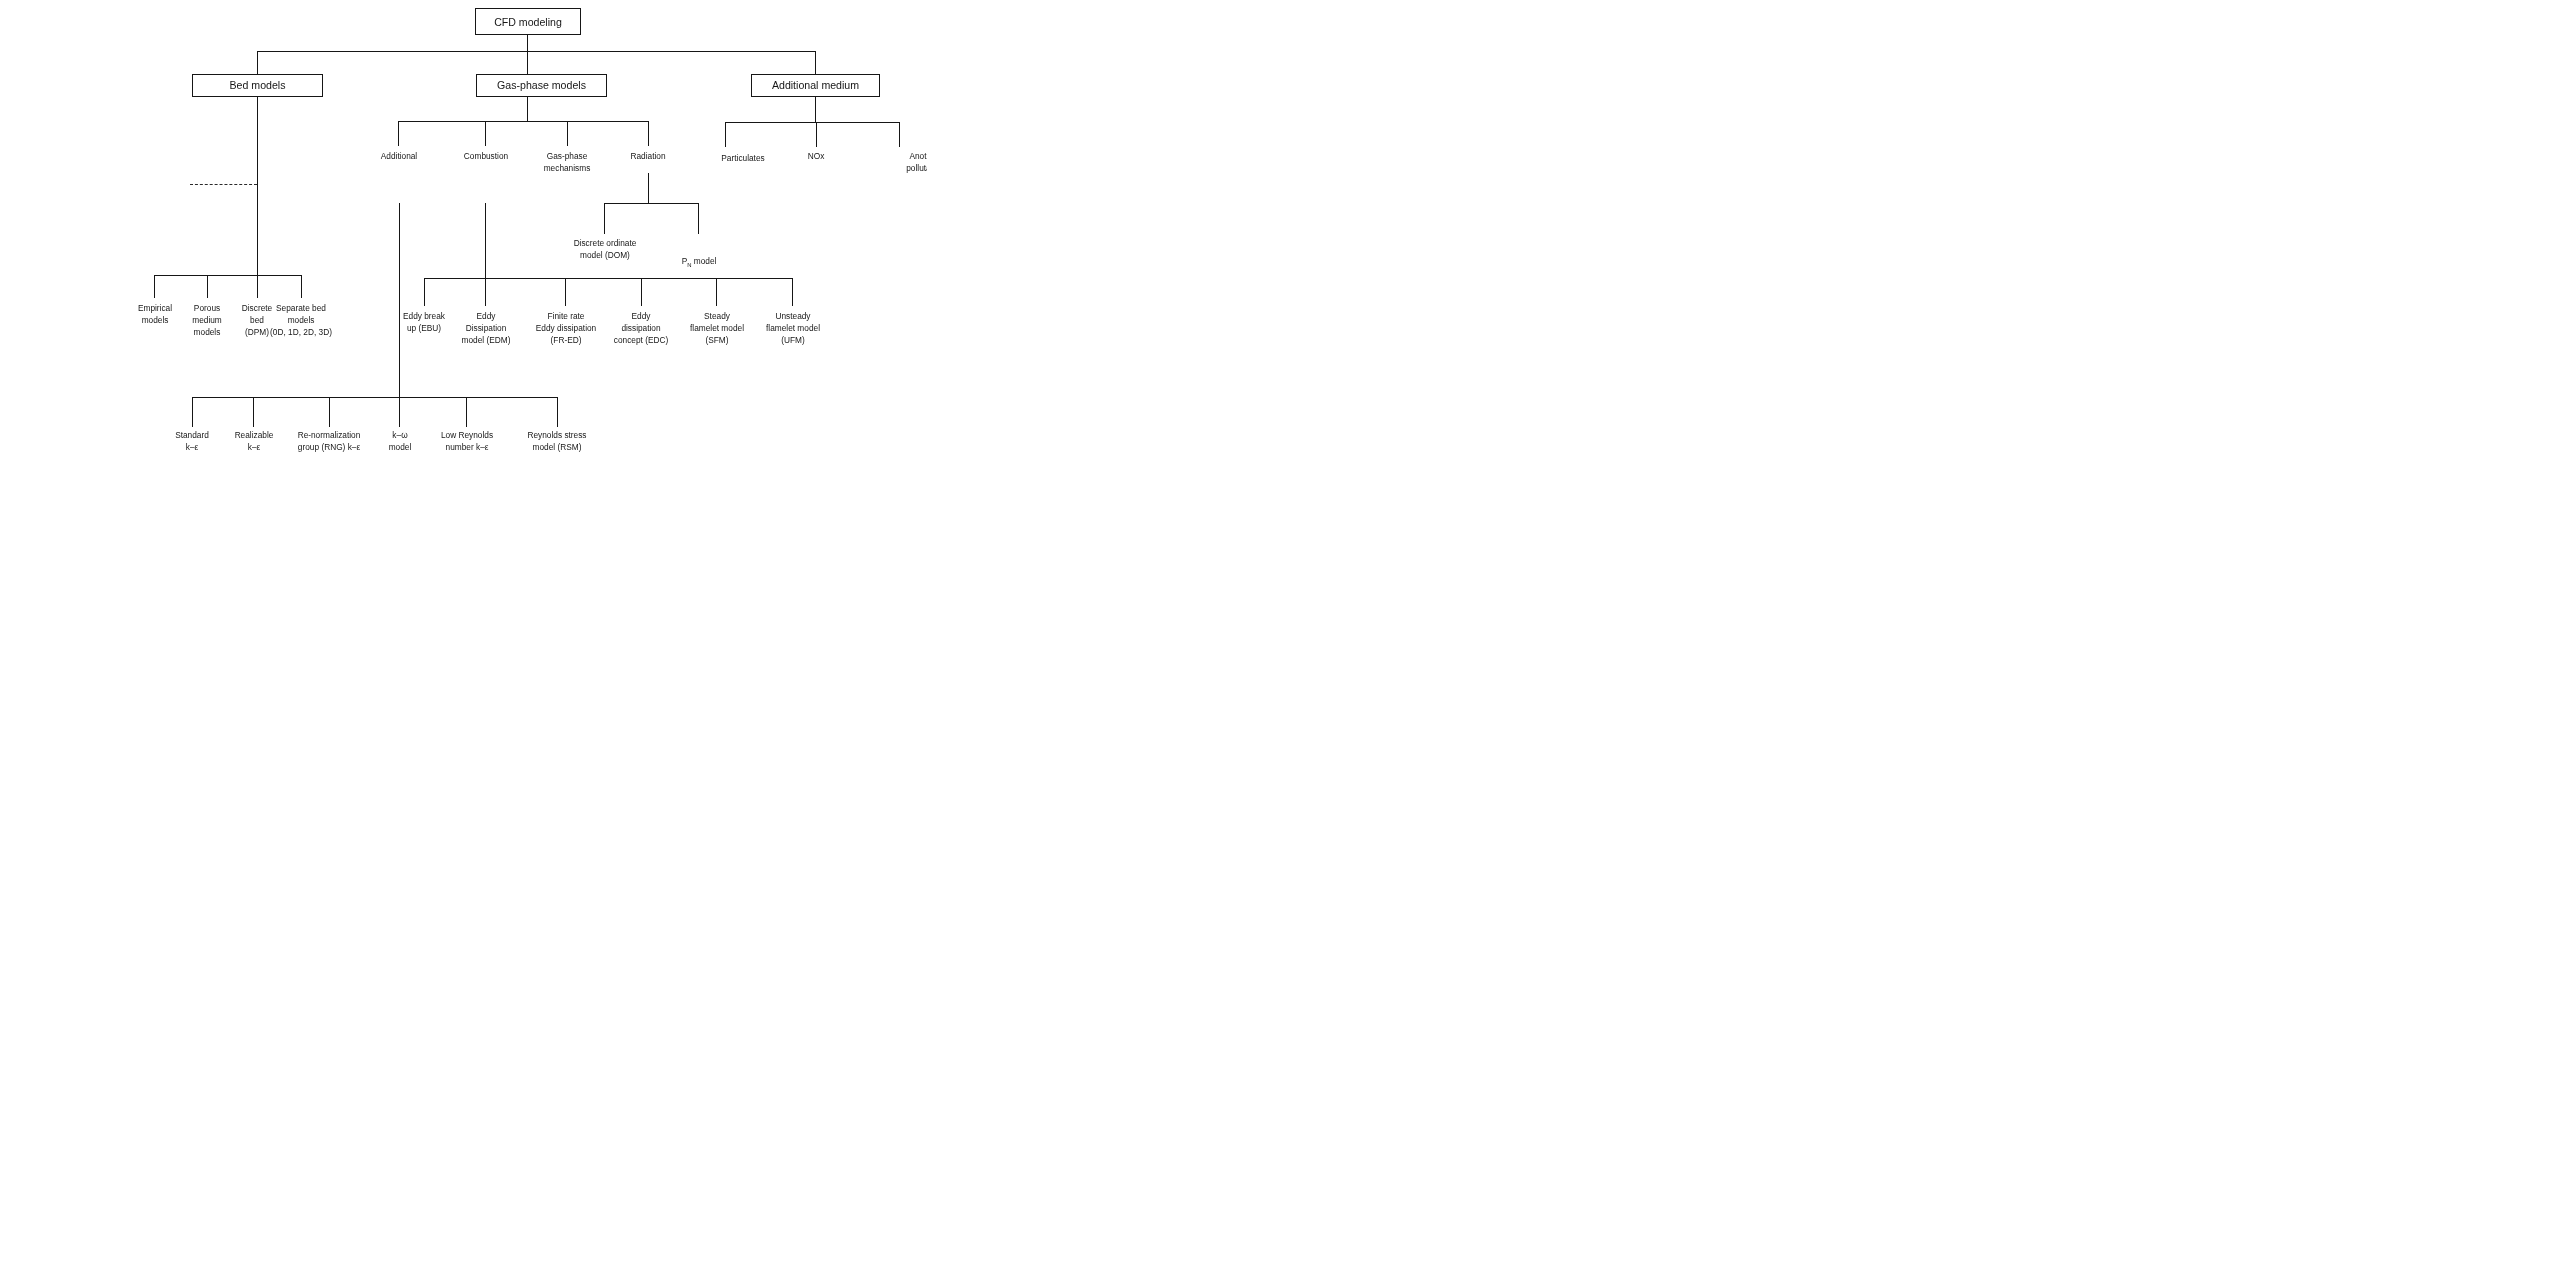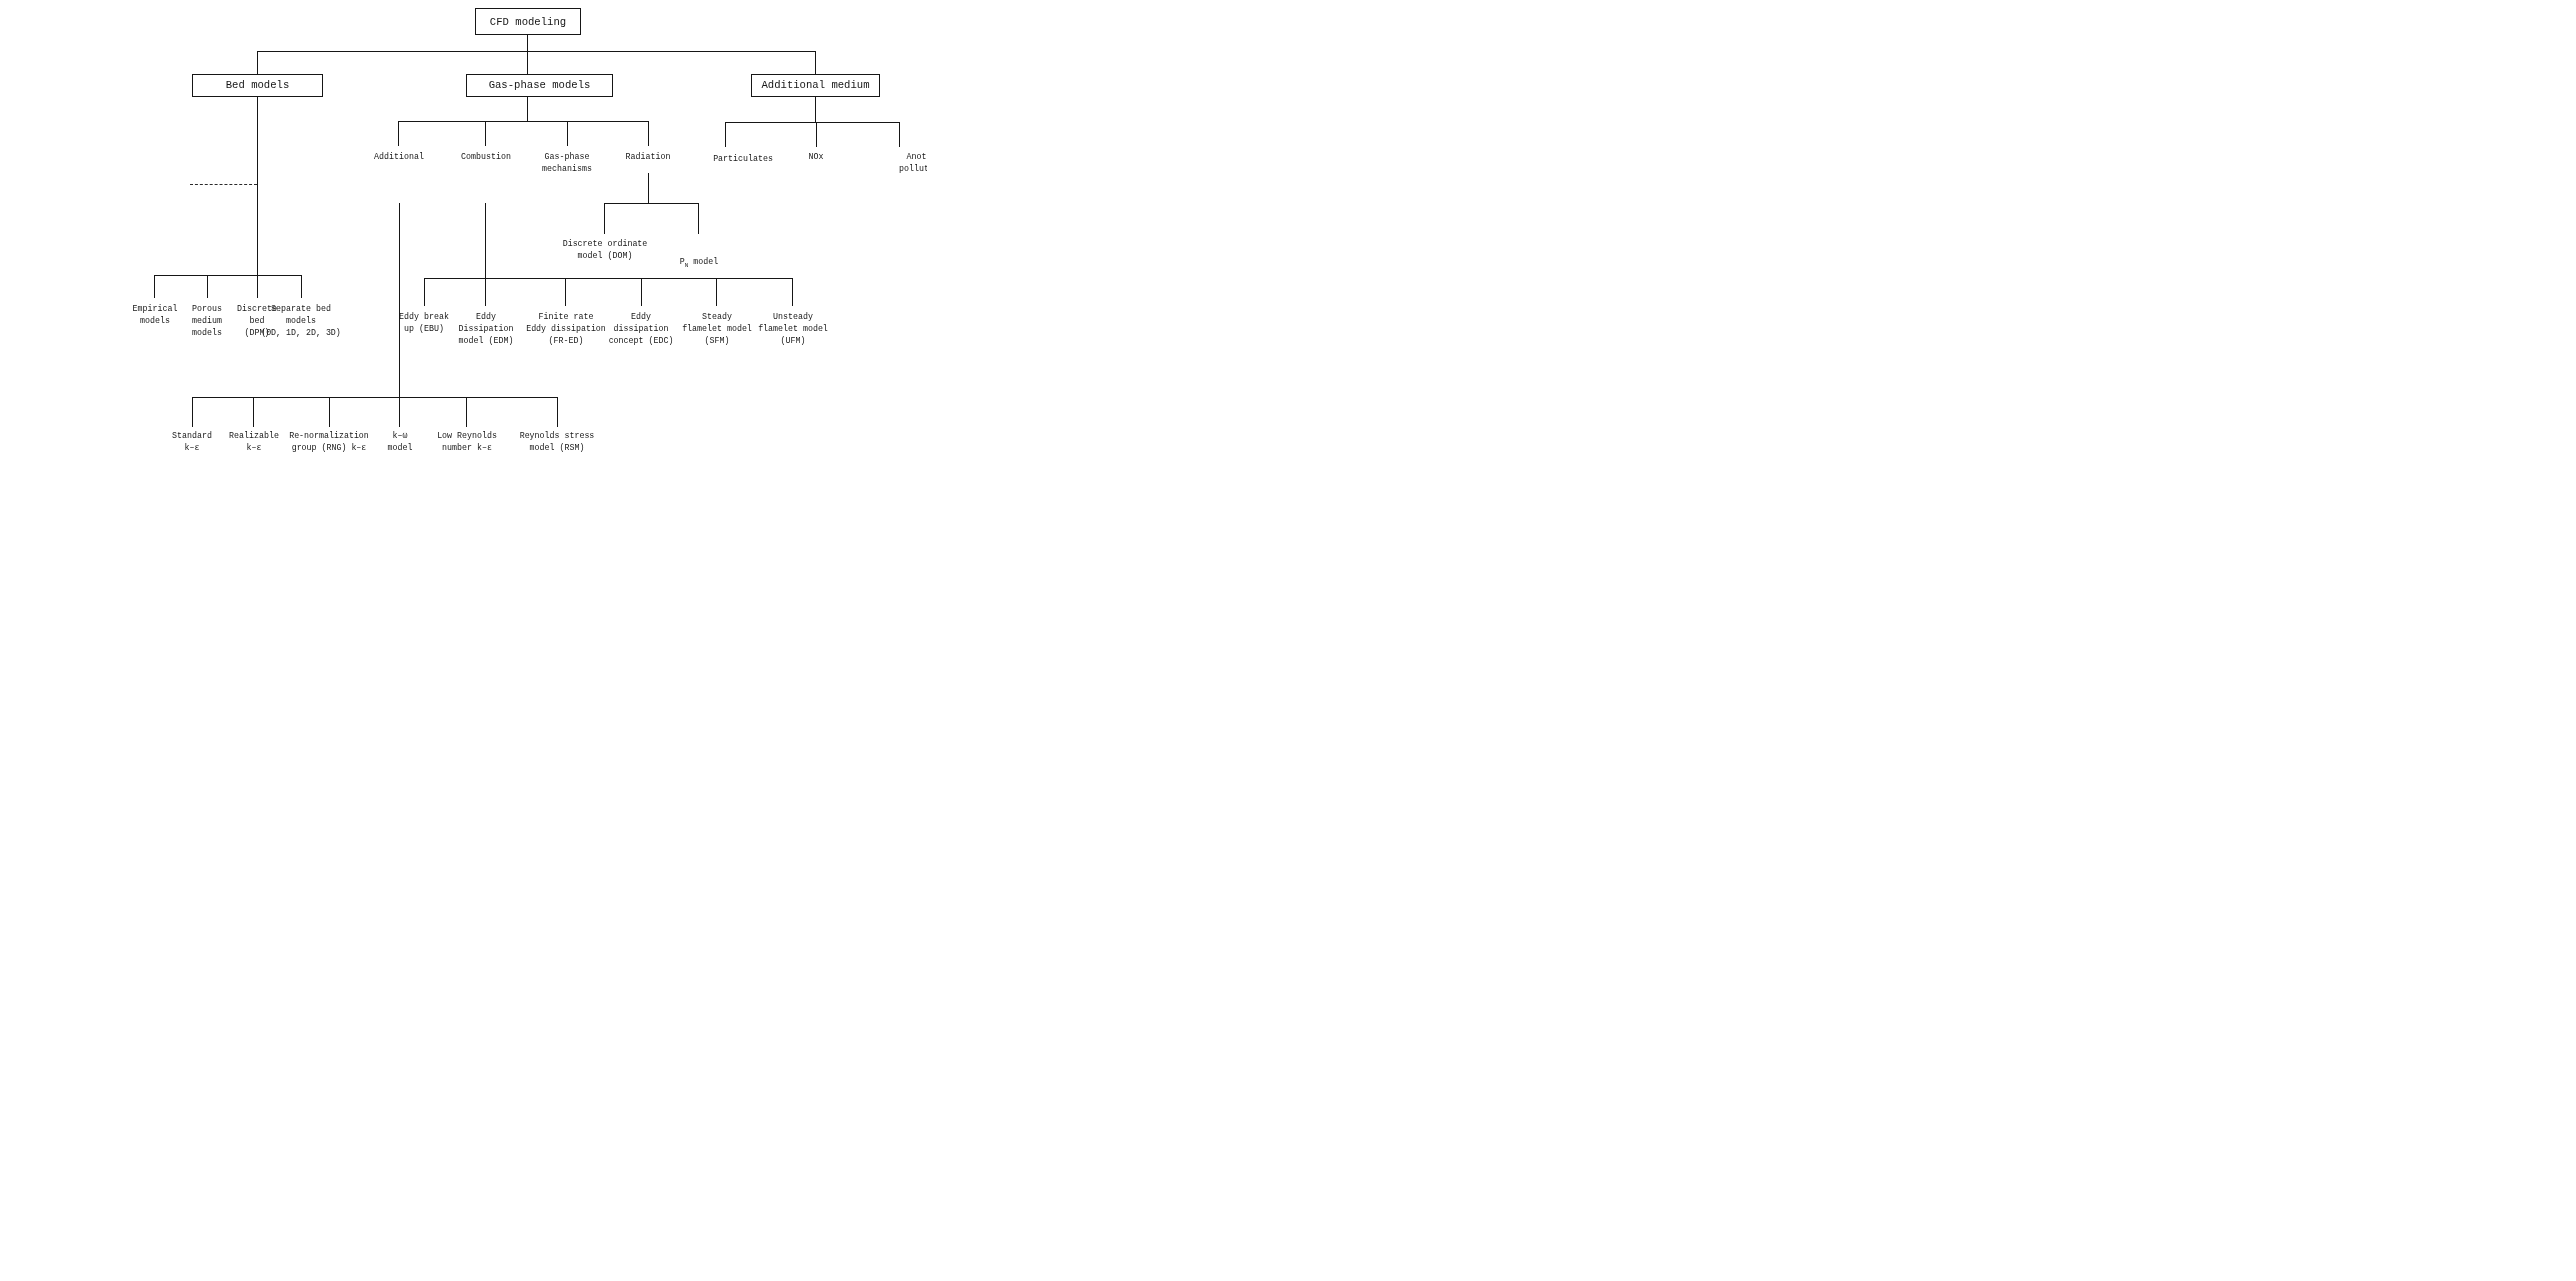--- a/index.html
+++ b/index.html
@@ -1,18 +1,18 @@
 <!DOCTYPE html>
 <html style="font-size:9.5px"><head>
 <meta charset="utf-8">
 <style>
   html,body { margin:0; padding:0; background:#ffffff; }
   #stage {
     position:relative; width:927px; height:461px; background:#ffffff;
-    font-family:Liberation Mono, monospace; color:#161616; overflow:hidden;
+    font-family:Liberation Sans, sans-serif; color:#161616; overflow:hidden;
   }
   .box {
     position:absolute; box-sizing:border-box; border:1.2px solid #161616;
     display:flex; align-items:center; justify-content:center;
     font-size:10.6px; white-space:pre; background:#ffffff; z-index:2;
   }
   .box.root { border-width:1.5px; }
   .leaf {
     position:absolute; transform:translateX(-50%);
     white-space:pre-line; text-align:center;
@@ -38,21 +38,21 @@
 
   <div class="box root" style="left:475px; top:8.3px; width:106px; height:27px;">CFD modeling</div>
 
   <div class="vl" style="left:527px; top:35px;  height:16px;"></div>
   <div class="hl" style="left:257px; top:51px;  width:559px;"></div>
   <div class="vl" style="left:257px; top:51px;  height:23.6px;"></div>
   <div class="vl" style="left:527px; top:51px;  height:23.6px;"></div>
   <div class="vl" style="left:815px;top:51px;  height:23.6px;"></div>
 
   <div class="box" style="left:192px;  top:74px; width:131px; height:22.5px;">Bed models</div>
-  <div class="box" style="left:466px;  top:74px; width:147px; height:22.5px;">Gas-phase models</div>
+  <div class="box" style="left:476px;  top:74px; width:131px; height:22.5px;">Gas-phase models</div>
   <div class="box" style="left:751px; top:74px; width:129px; height:22.5px;">Additional medium</div>
 
   <div class="dashlink" style="left:190px; top:184px; width:67px;"></div>
 
   <div class="vl" style="left:257px; top:97px; height:179px;"></div>
   <div class="hl" style="left:154px; top:275px; width:148px;"></div>
   <div class="vl" style="left:154px; top:275px; height:22.5px;"></div>
   <div class="vl" style="left:207px; top:275px; height:22.5px;"></div>
   <div class="vl" style="left:257px; top:275px; height:22.5px;"></div>
   <div class="vl" style="left:301px; top:275px; height:22.5px;"></div>

